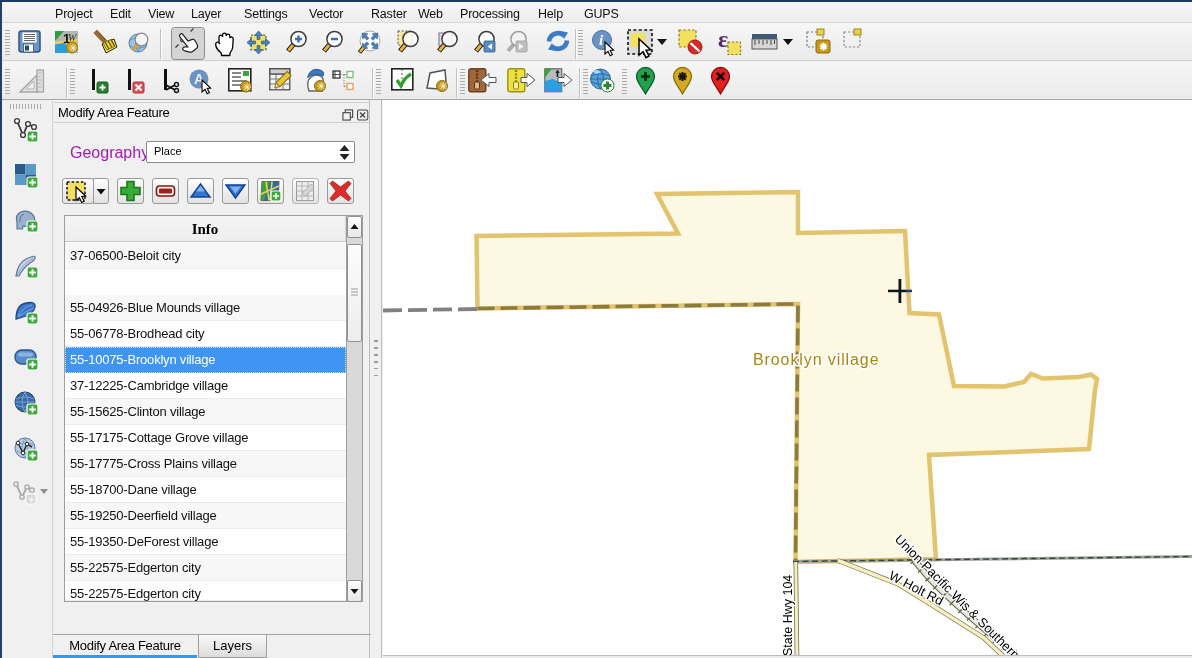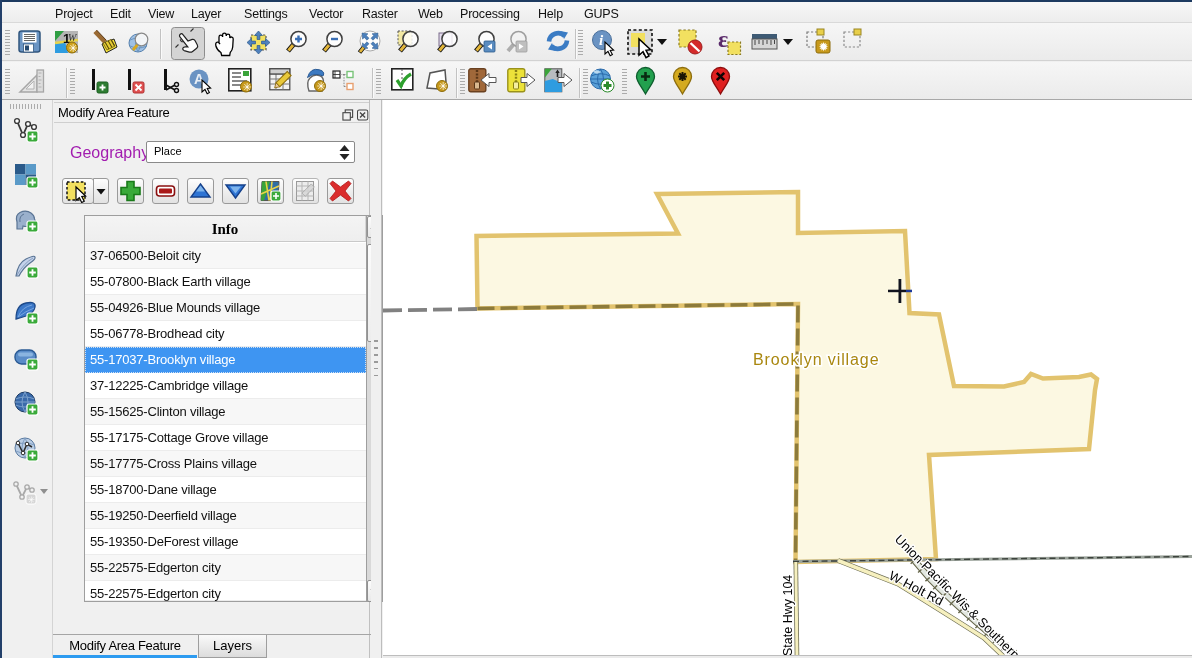--- a/index.html
+++ b/index.html
@@ -21,21 +21,21 @@
 #dock { left:53px; top:100px; width:317px; height:558px; background:#f0f0f0; border-right:1px solid #c0c0c0; }
 #dtitle { position:absolute; left:1px; top:2px; width:315px; height:21px; background:#f0f0f0; border:1px solid #cfcfcf; border-left:none; border-right:none; }
 #dtitle span { position:absolute; left:4px; top:2px; font-size:13px; letter-spacing:-0.3px; color:#000; }
 .titlebtn { position:absolute; top:9px; width:12px; height:12px; }
 #geolabel { position:absolute; left:17px; top:44px; font-size:16px; color:#a21caf; }
 #combo { position:absolute; left:93px; top:41px; width:209px; height:22px; background:#fff; border:1px solid #8a8a8a; border-radius:2px; }
 #combo span { position:absolute; left:7px; top:3px; font-size:11px; }
 .btn { position:absolute; top:78px; height:26px; border:1px solid #9a9a9a; border-radius:3px; background:linear-gradient(#fefefe,#f0f0f0 45%,#e2e2e2); }
 .btn.dis { border-color:#b5b5b5; }
 
-#tbl { position:absolute; left:11px; top:115px; width:299px; height:387px; border:1px solid #9e9e9e; background:#fff;margin-left:20px; }
+#tbl { position:absolute; left:11px; top:115px; width:299px; height:387px; border:1px solid #9e9e9e; background:#fff; }
 #thead { position:absolute; left:0; top:0; width:281px; height:26px; background:linear-gradient(#f4f4f4,#eee); border-bottom:1px solid #c9c9c9; border-right:1px solid #d6d6d6; text-align:center; }
 #thead span { font-family:"Liberation Serif", serif; font-weight:bold; font-size:15px; line-height:26px; }
 .trow { position:absolute; left:0; width:281px; height:26px; font-size:13px; line-height:26px; color:#111; padding-left:5px; border-bottom:1px solid #ececec; letter-spacing:-0.2px; }
 .odd { background:#f7f7f7; }
 .even { background:#fff; }
 .sel { background:#3e95f2; color:#fff; border-bottom-color:#3e95f2; outline:1px dotted #cfe0f4; outline-offset:-1px; }
 
 #sbar { position:absolute; right:0; top:0; width:16px; height:385px; background:#d9d9d9; border-left:1px solid #9e9e9e; }
 .sbtn { position:absolute; left:0px; width:15px; height:22px; background:linear-gradient(#fdfdfd,#e8e8e8); border:1px solid #929292; border-radius:2px; }
 #sthumb { position:absolute; left:0px; top:28px; width:15px; height:98px; background:linear-gradient(#fcfcfc,#ededed); border:1px solid #929292; border-radius:2px; }
@@ -53,21 +53,21 @@
 <body>
 <div class="abs" id="topborder"></div>
 <div class="abs" id="leftborder"></div>
 <div class="abs" id="menubar">
   <span class="menuitem" style="left:13px">Project</span>
   <span class="menuitem" style="left:68px">Edit</span>
   <span class="menuitem" style="left:106px">View</span>
   <span class="menuitem" style="left:149px">Layer</span>
   <span class="menuitem" style="left:202px">Settings</span>
   <span class="menuitem" style="left:267px">Vector</span>
-  <span class="menuitem" style="left:320px">Raster</span>
+  <span class="menuitem" style="left:329px">Raster</span>
   <span class="menuitem" style="left:376px">Web</span>
   <span class="menuitem" style="left:418px">Processing</span>
   <span class="menuitem" style="left:496px">Help</span>
   <span class="menuitem" style="left:542px">GUPS</span>
 </div>
 <div class="abs" id="row1">
 <div class="grip" style="left:3px; top:7px; height:25px;"></div>
 <div class="grip" style="left:576px; top:7px; height:25px;"></div>
 <svg style="position:absolute;left:0;top:0" width="1190" height="38" viewBox="0 0 1190 38">
 <defs>
@@ -545,24 +545,23 @@
     </svg>
   </div>
   <div class="btn" style="left:273.5px; width:27px;">
     <svg width="25" height="24" viewBox="0 0 25 24">
       <path d="M4.5,2 L12.5,8 L20.5,2 L23,4.5 L17,12 L23,19.5 L20.5,22 L12.5,16 L4.5,22 L2,19.5 L8,12 L2,4.5 Z" fill="#da2c2c" stroke="#b01818" stroke-width="0.8"></path>
     </svg>
   </div>
   <div id="tbl">
     <div id="thead"><span>Info</span></div>
     <div class="trow odd" style="top:27px">37-06500-Beloit city</div>
-    <div class="trow even" style="top:53px">55-07800-Black Earth village</div>
     <div class="trow odd" style="top:79px">55-04926-Blue Mounds village</div>
     <div class="trow even" style="top:105px">55-06778-Brodhead city</div>
-    <div class="trow sel" style="top:131px">55-17037-Brooklyn village</div>
+    <div class="trow sel" style="top:131px">55-10075-Brooklyn village</div>
     <div class="trow even" style="top:157px">37-12225-Cambridge village</div>
     <div class="trow odd" style="top:183px">55-15625-Clinton village</div>
     <div class="trow even" style="top:209px">55-17175-Cottage Grove village</div>
     <div class="trow odd" style="top:235px">55-17775-Cross Plains village</div>
     <div class="trow even" style="top:261px">55-18700-Dane village</div>
     <div class="trow odd" style="top:287px">55-19250-Deerfield village</div>
     <div class="trow even" style="top:313px">55-19350-DeForest village</div>
     <div class="trow odd" style="top:339px">55-22575-Edgerton city</div>
     <div class="trow even" style="top:365px; height:20px;">55-22575-Edgerton city</div>
     <div id="sbar">

